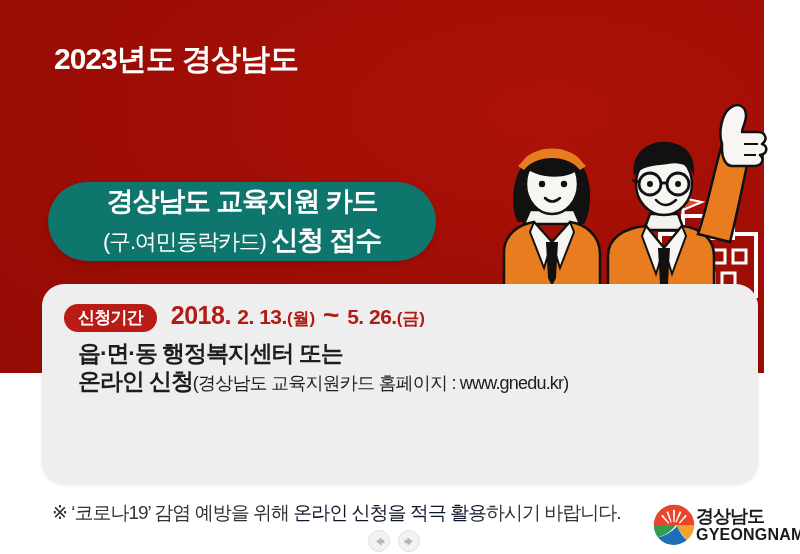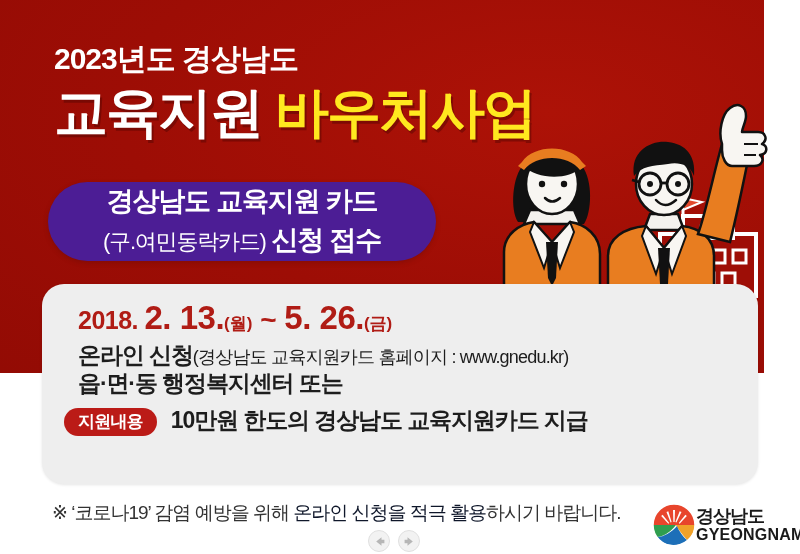--- a/index.html
+++ b/index.html
@@ -52,21 +52,21 @@
     text-shadow: 2px 3px 0 rgba(80,5,2,0.45);
   }
   .hl-white { color: #ffffff; }
   .hl-yellow { color: #ffe81f; }
 
   
   .orange-pill {
     position: absolute;
     left: 48px; top: 182px;
     width: 388px; height: 79px;
-    background: #4c1d95;
+    background: #0f766e;
     border-radius: 46px;
     z-index: 6;
     display: flex;
     flex-direction: column;
     align-items: center;
     justify-content: center;
     text-align: center;
     box-shadow: 0 2px 5px rgba(70,10,0,0.25);
   }
   .pill-line1 {
@@ -132,21 +132,21 @@
   }
 
   
   .period-text {
     color: #b01c15;
     white-space: nowrap;
     line-height: 1;
     padding-top: 1px;
   }
   .period-text .yr { font-size: 25px; font-weight: 600; letter-spacing: -0.5px; }
-  .period-text .big { font-size: 33px; font-weight: 800; letter-spacing: -0.5px; }
+  .period-text .big { font-size: 21px; font-weight: 800; letter-spacing: -0.5px; }
   .period-text .day { font-size: 17px; font-weight: 600; }
   .period-text .tilde { font-size: 28px; font-weight: 700; }
 
   
   .place-line {
     font-size: 23px;
     font-weight: 800;
     color: #1d1d1d;
     letter-spacing: -1.1px;
     line-height: 1.22;
@@ -222,24 +222,20 @@
 <body>
 
 <div id="poster">
 
   <div class="red-bg">
     <div class="red-bg-grad"></div>
   </div>
 
   <div class="headline">
     <div class="headline-sub">2023년도 경상남도</div>
-    <div class="headline-main">
-      <span class="hl-white">교육지원</span>
-      <span class="hl-yellow">바우처사업</span>
-    </div>
   </div>
 
   <div class="orange-pill">
     <div class="pill-line1">경상남도 교육지원 카드</div>
     <div class="pill-line2">
       <span class="thin">(구.여민동락카드)</span>
       <span class="bold">신청 접수</span>
     </div>
   </div>
 
@@ -300,42 +296,37 @@
         <path d="M222 52 C218 40 222 22 230 16 C238 10 246 14 246 24 C246 30 242 36 242 40 L258 40 C266 40 268 48 262 52 C268 54 268 62 260 63 C265 67 262 74 254 74 L232 74 C226 74 222 66 222 58 Z" fill="#f8f6f2" stroke="#111111" stroke-width="2.5" stroke-linejoin="round"></path>
         <path d="M244 52 L258 52" stroke="#111111" stroke-width="2"></path>
         <path d="M244 63 L256 63" stroke="#111111" stroke-width="2"></path>
       </g>
     </svg>
   </div>
 
   <div class="info-card">
 
     <div class="info-row">
+      <div class="tag">신청기간</div>
       <div class="row-body">
         <div class="period-text">
           <span class="yr">2018. </span><span class="big">2. 13.</span><span class="day">(월)</span><span class="tilde"> ~ </span><span class="big">5. 26.</span><span class="day">(금)</span>
         </div>
       </div>
     </div>
 
     <div class="info-row">
       <div class="row-body">
+        <div class="place-line">읍·면·동 행정복지센터 또는</div>
         <div class="place-line">
           <span>온라인 신청</span><span class="note">(경상남도 교육지원카드 홈페이지 : www.gnedu.kr)</span>
         </div>
-        <div class="place-line">읍·면·동 행정복지센터 또는</div>
       </div>
     </div>
 
-    <div class="info-row">
-      <div class="tag">지원내용</div>
-      <div class="row-body">
-        <div class="benefit-line">10만원 한도의 경상남도 교육지원카드 지급</div>
-      </div>
-    </div>
   </div>
 
   <div class="footnote">
     <span>※ ‘코로나19’ 감염 예방을 위해 </span><span class="strong">온라인 신청을 적극 활용</span><span>하시기 바랍니다.</span>
   </div>
 
   <div class="logo">
     <svg width="44" height="44" viewBox="0 0 44 44">
       <circle cx="22" cy="22" r="21" fill="#ffffff"></circle>
       <path d="M22 1 A21 21 0 0 1 43 22 L1 22 A21 21 0 0 1 22 1 Z" fill="#e8452c"></path>

